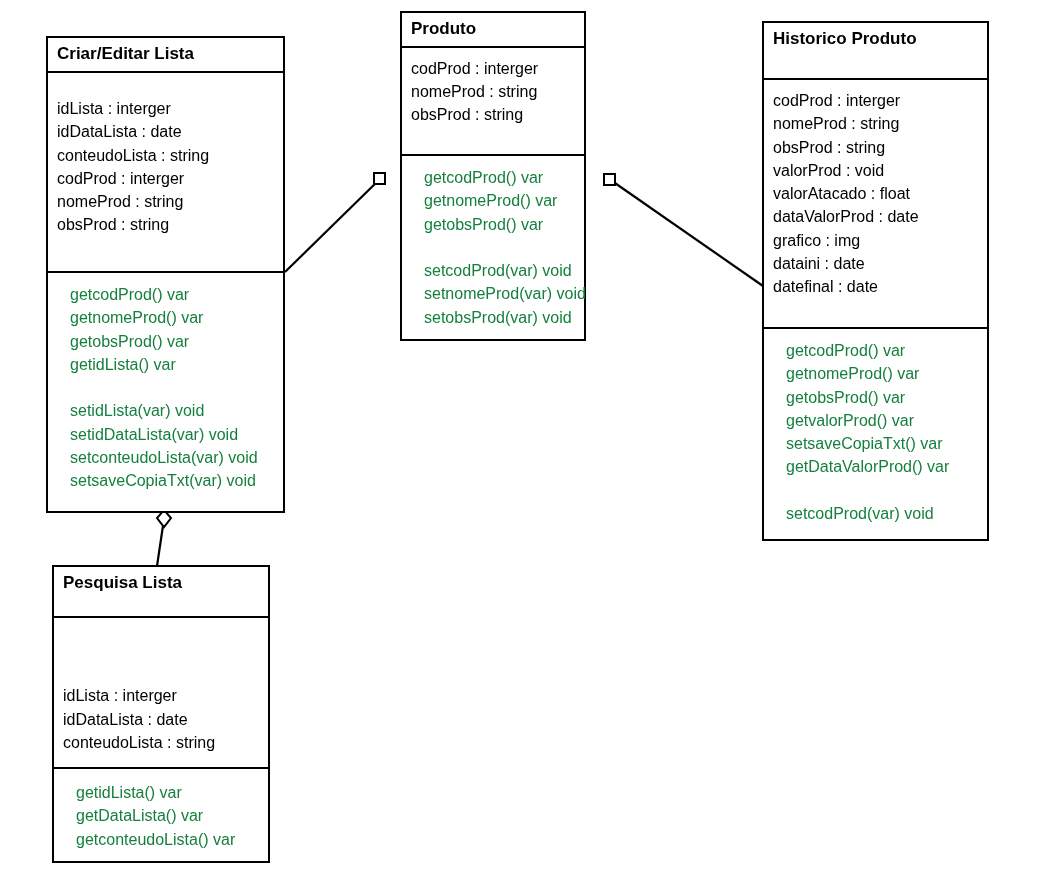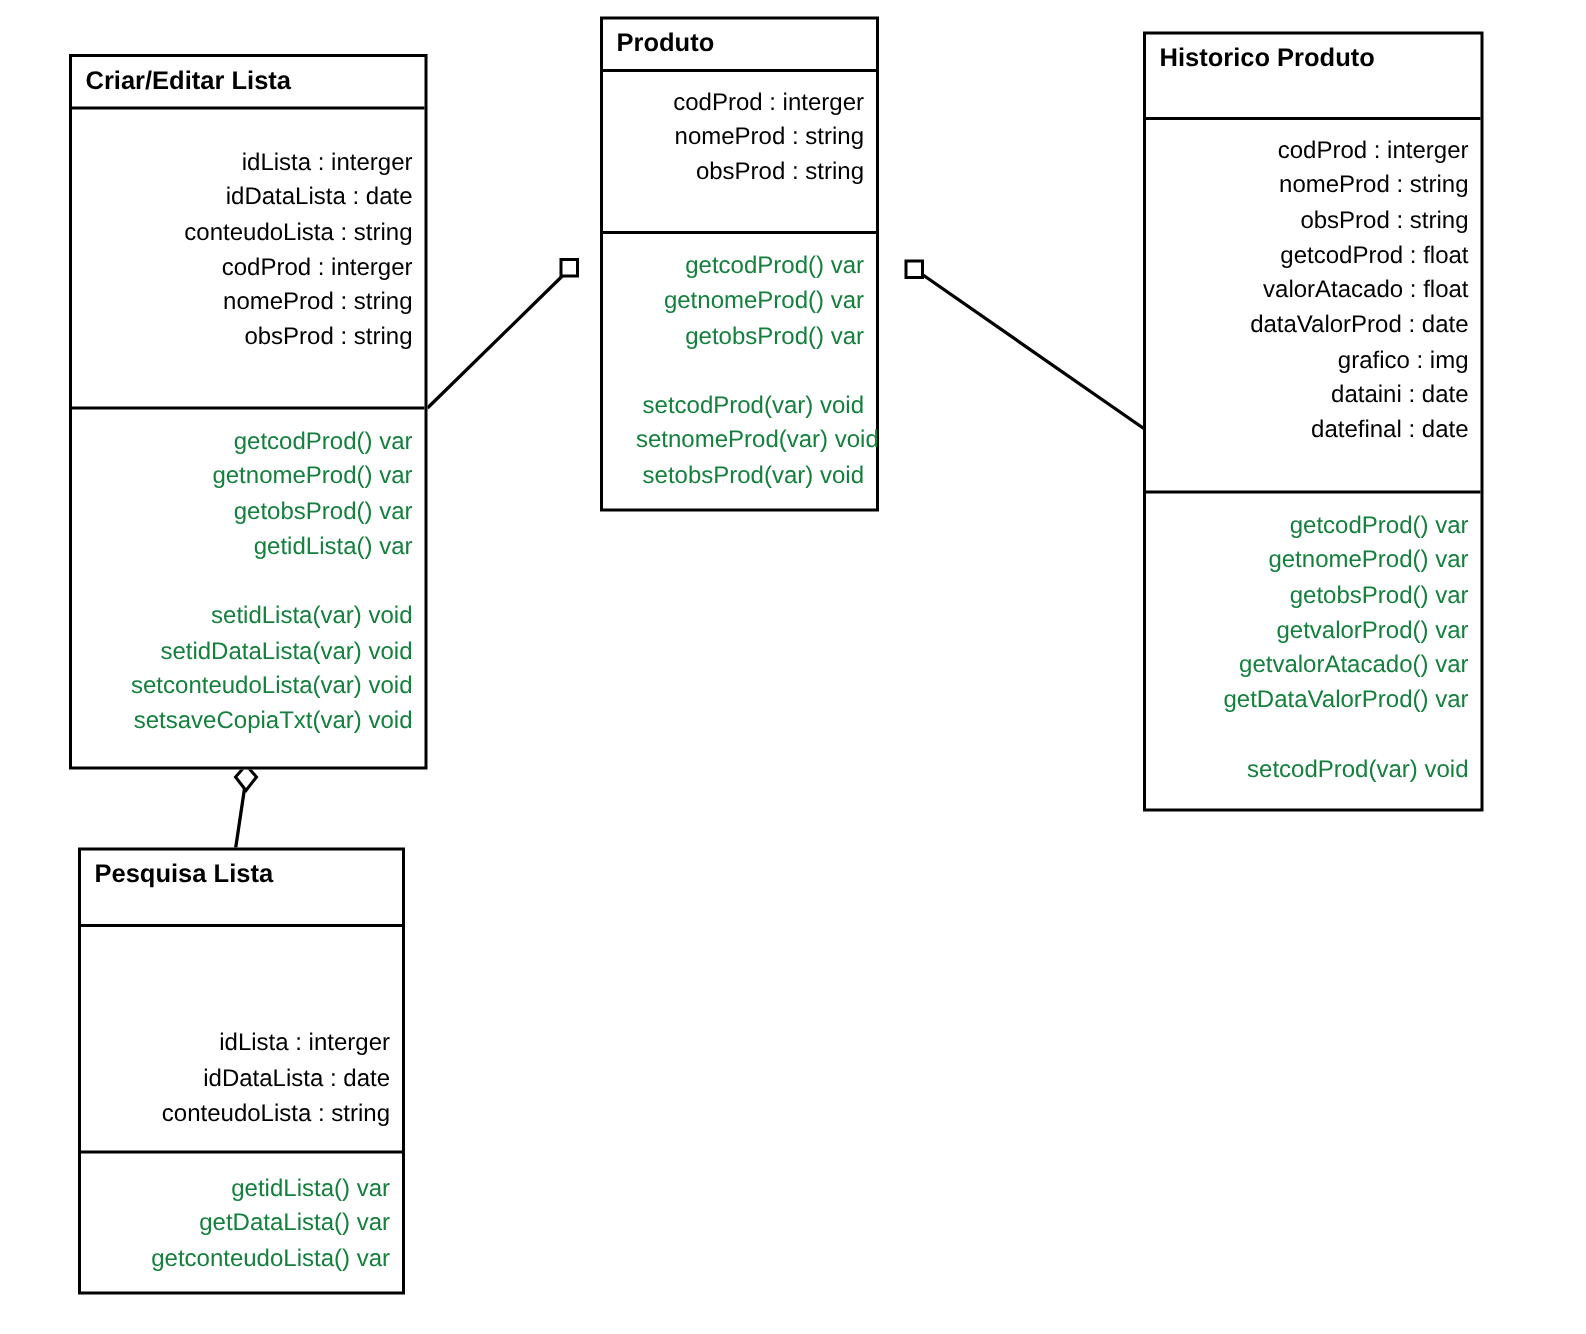--- a/index.html
+++ b/index.html
@@ -44,21 +44,20 @@
   .uml-methods {
     box-sizing: border-box;
     padding: 10px 8px 10px 22px;
     font-size: 16px;
     line-height: 23.3px;
     color: #15803d;
     flex: 1 1 auto;
   }
   .uml-row {
     white-space: nowrap;
-    text-align: right;
   }
   .uml-row.spacer {
     height: 23.3px;
   }
   .conn-svg {
     position: absolute;
     left: 0;
     top: 0;
     width: 1057px;
     height: 889px;
@@ -138,33 +137,33 @@
       <div class="uml-row">setobsProd(var) void</div>
     </div>
   </div>
 
   <div class="uml-class" id="class-historico-produto">
     <div class="uml-title">Historico Produto</div>
     <div class="uml-attrs">
       <div class="uml-row">codProd : interger</div>
       <div class="uml-row">nomeProd : string</div>
       <div class="uml-row">obsProd : string</div>
-      <div class="uml-row">getcodProd : float</div>
+      <div class="uml-row">valorProd : void</div>
       <div class="uml-row">valorAtacado : float</div>
       <div class="uml-row">dataValorProd : date</div>
       <div class="uml-row">grafico : img</div>
       <div class="uml-row">dataini : date</div>
       <div class="uml-row">datefinal : date</div>
     </div>
     <div class="uml-methods">
       <div class="uml-row">getcodProd() var</div>
       <div class="uml-row">getnomeProd() var</div>
       <div class="uml-row">getobsProd() var</div>
       <div class="uml-row">getvalorProd() var</div>
-      <div class="uml-row">getvalorAtacado() var</div>
+      <div class="uml-row">setsaveCopiaTxt() var</div>
       <div class="uml-row">getDataValorProd() var</div>
       <div class="uml-row spacer"></div>
       <div class="uml-row">setcodProd(var) void</div>
     </div>
   </div>
 
   <div class="uml-class" id="class-pesquisa-lista">
     <div class="uml-title">Pesquisa Lista</div>
     <div class="uml-attrs">
       <div class="uml-row">idLista : interger</div>

